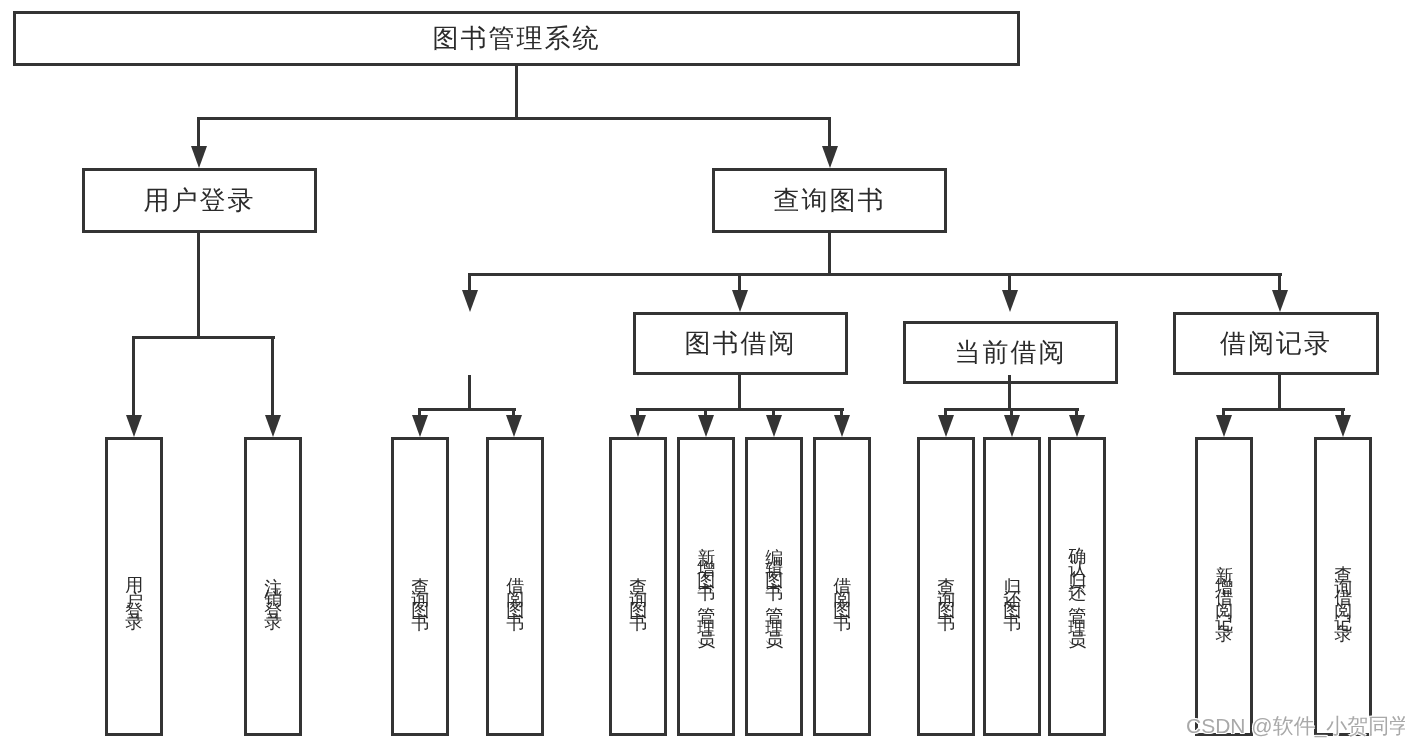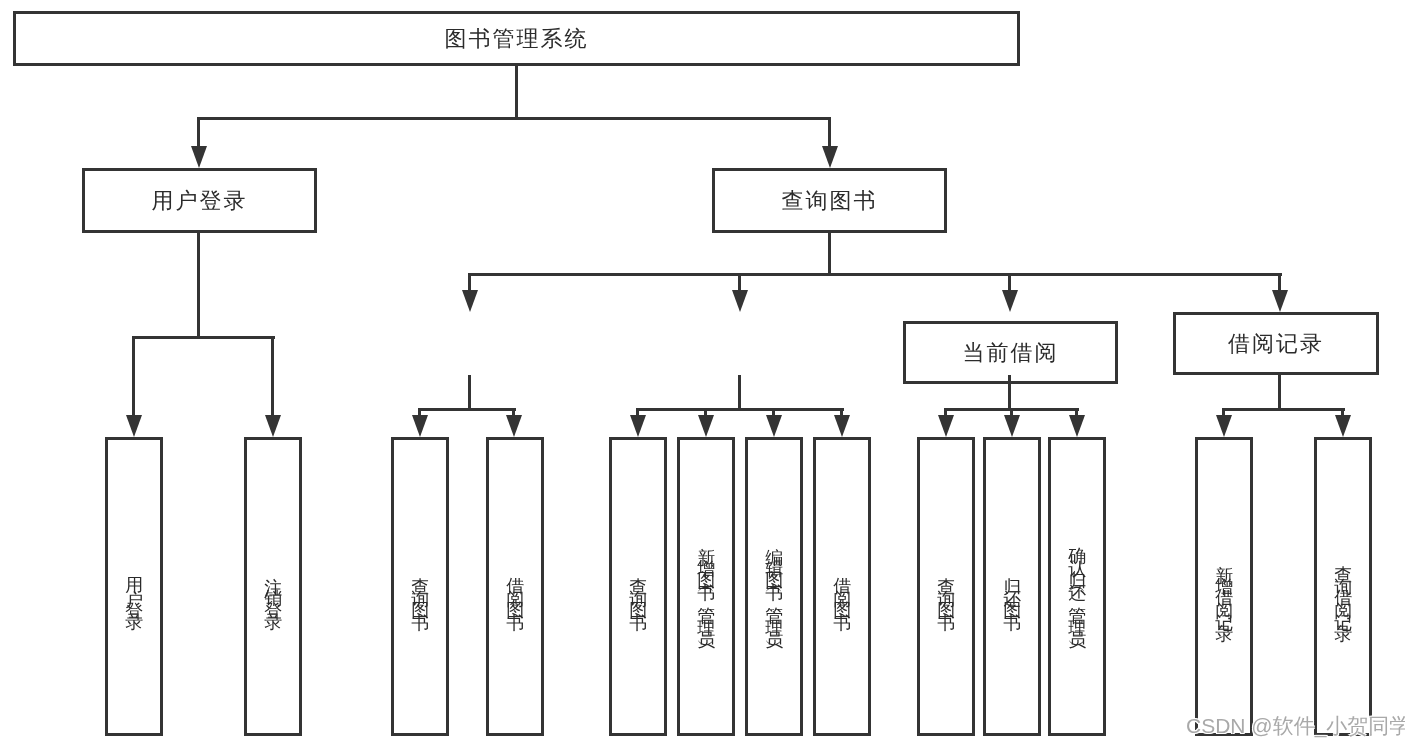--- a/index.html
+++ b/index.html
@@ -7,21 +7,21 @@
     position:relative; width:1405px; height:747px;
     background:#ffffff; overflow:hidden;
     font-family:"Liberation Sans", sans-serif;
   }
   .box {
     position:absolute; box-sizing:border-box;
     border:3px solid #343434; background:#ffffff;
     display:flex; align-items:center; justify-content:center;
   }
   .hlabel {
-    font-size:22px; color:#2b2b2b; letter-spacing:2px; white-space:nowrap;
+    font-size:26px; color:#2b2b2b; letter-spacing:2px; white-space:nowrap;
   }
   .vlabel {
     writing-mode:vertical-rl; text-orientation:mixed;
     font-size:18px; letter-spacing:12px; color:#2b2b2b; line-height:1.15;
   }
   .line { position:absolute; background:#343434; }
   .arrow {
     position:absolute; width:0; height:0;
     border-left:8px solid transparent; border-right:8px solid transparent;
     border-top:22px solid #343434;
@@ -41,20 +41,23 @@
     <span class="hlabel">图书管理系统</span>
   </div>
 
   <div class="box" style="left:82px;top:168px;width:235px;height:65px;">
     <span class="hlabel">用户登录</span>
   </div>
   <div class="box" style="left:712px;top:168px;width:235px;height:65px;">
     <span class="hlabel">查询图书</span>
   </div>
 
+  <div class="box" style="left:633px;top:312px;width:215px;height:63px;">
+    <span class="hlabel">图书借阅</span>
+  </div>
   <div class="box" style="left:903px;top:312px;width:215px;height:63px;margin-top:9px;">
     <span class="hlabel">当前借阅</span>
   </div>
   <div class="box" style="left:1173px;top:312px;width:206px;height:63px;">
     <span class="hlabel">借阅记录</span>
   </div>
 
   <div class="box" style="left:105px;top:437px;width:58px;height:299px;">
     <span class="vlabel">用户登录</span>
   </div>

